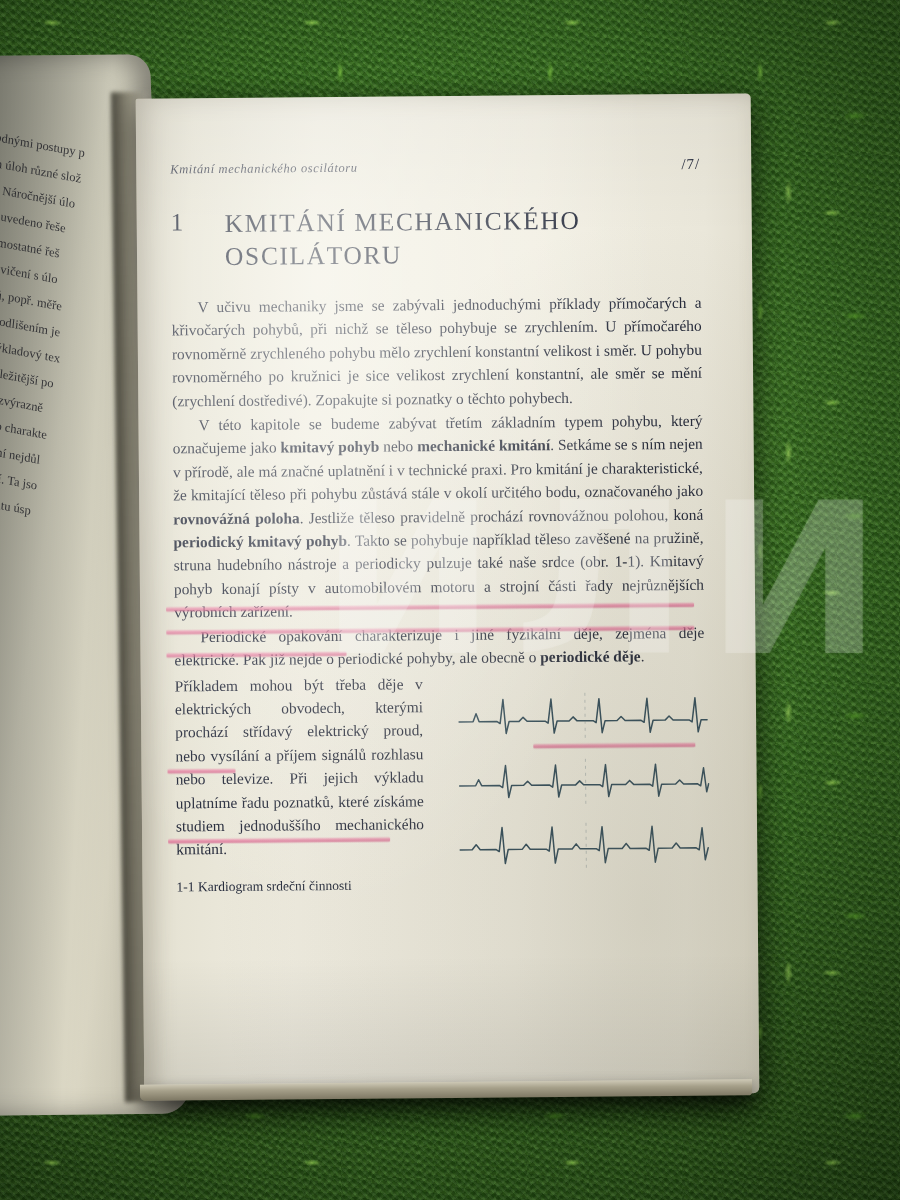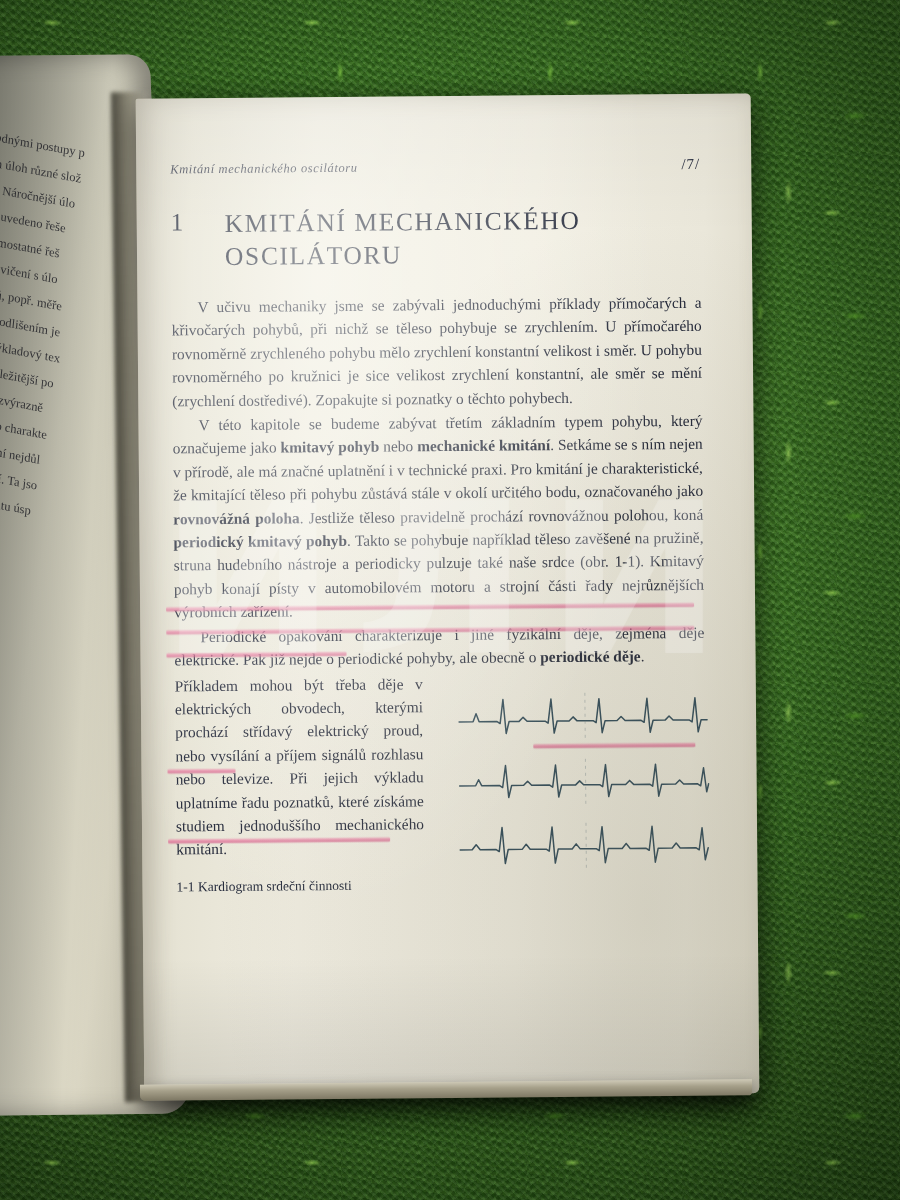--- a/index.html
+++ b/index.html
@@ -246,21 +246,21 @@
     box-shadow: 0 6px 14px rgba(0,0,0,0.4);
   }
 
   
   .watermark {
     position: absolute;
     left: 0; top: 0;
     width: 900px; height: 1200px;
     display: flex;
     align-items: center;
-    justify-content: center;
+    justify-content: flex-end;
     pointer-events: none;
   }
   .watermark span {
     font-family: "DejaVu Sans", sans-serif;
     font-weight: bold;
     font-size: 210px;
     letter-spacing: 18px;
     color: rgba(255,255,255,0.16);
     text-shadow: 0 0 2px rgba(255,255,255,0.10);
     transform: translateY(-20px);

